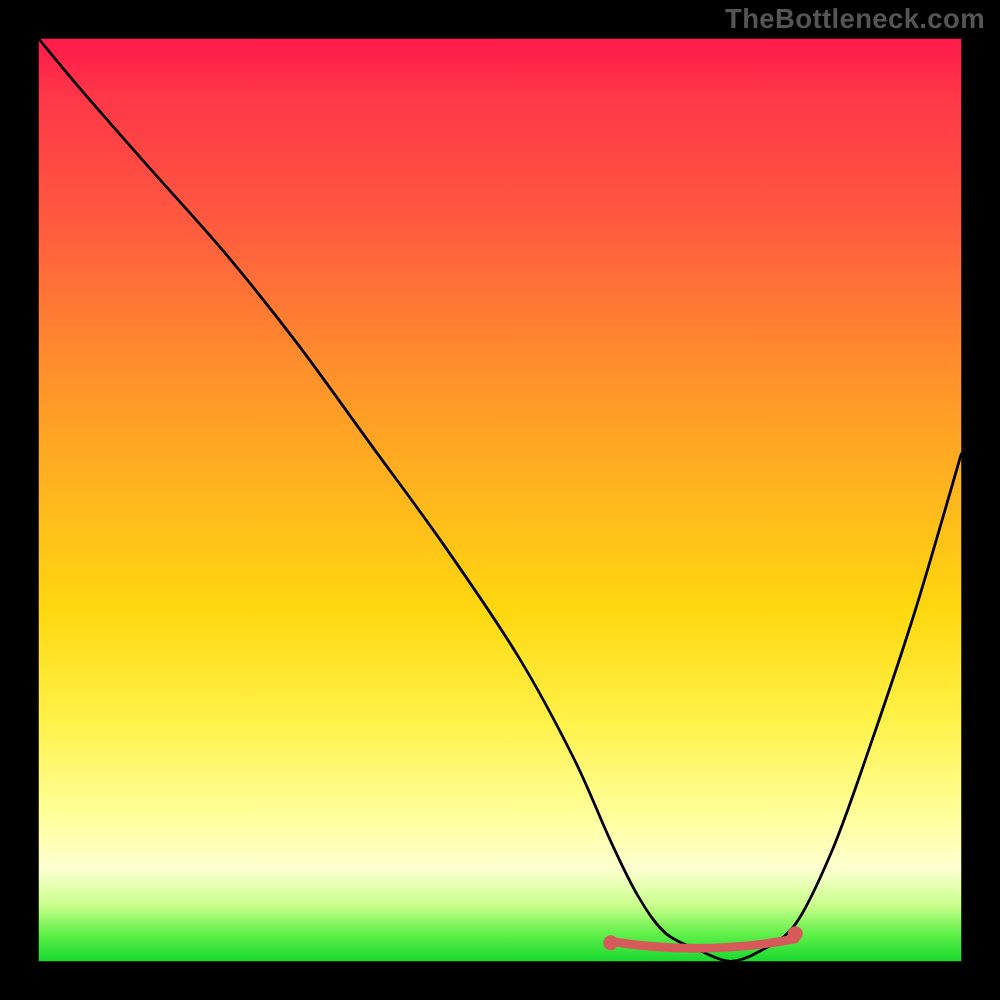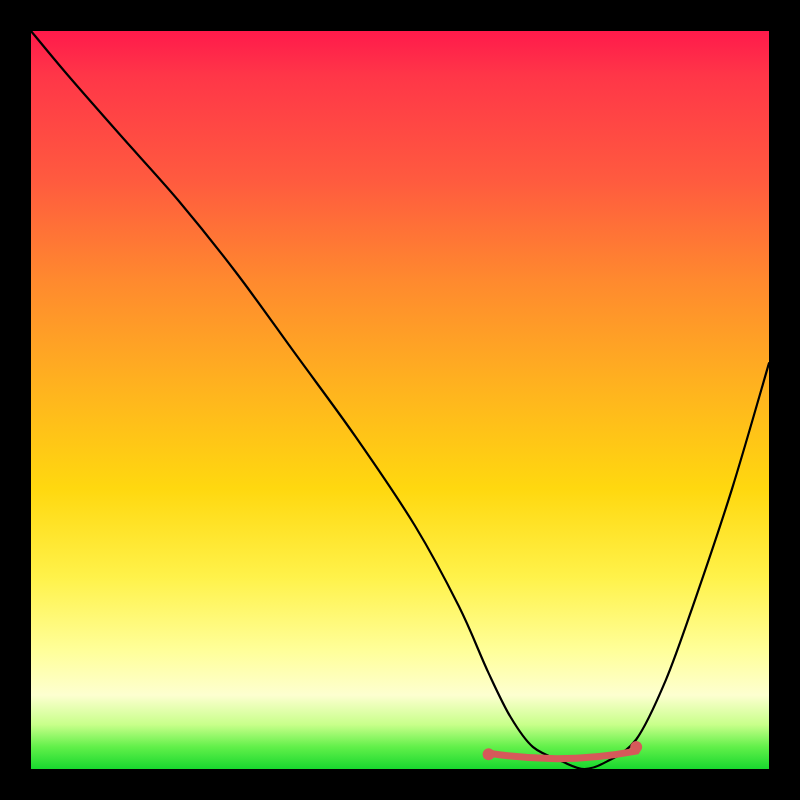--- a/index.html
+++ b/index.html
@@ -72,20 +72,21 @@
   }
   .marker {
     fill: #d65a5a;
   }
 </style>
 </head>
 <body>
 
 <div class="frame">
 
+  <div class="watermark">TheBottleneck.com</div>
 
   <div class="plot-area">
     <svg viewBox="0 0 738 738">
 
       <path id="curve-path" class="curve" d="M 0.0 0.0 C 6.1 7.4, 22.1 27.1, 36.9 44.3 C 51.7 61.5, 70.1 82.4, 88.6 103.3 C 107.0 124.2, 127.9 146.4, 147.6 169.7 C 167.3 193.1, 187.0 217.7, 206.6 243.5 C 226.3 269.4, 246.0 297.7, 265.7 324.7 C 285.4 351.8, 305.0 377.6, 324.7 405.9 C 344.4 434.2, 366.5 466.2, 383.8 494.5 C 401.0 522.8, 415.7 551.0, 428.0 575.6 C 440.3 600.2, 448.9 623.6, 457.6 642.1 C 466.2 660.5, 472.3 674.0, 479.7 686.3 C 487.1 698.6, 493.2 708.5, 501.8 715.9 C 510.5 723.2, 522.8 726.9, 531.4 730.6 C 540.0 734.3, 546.1 738.0, 553.5 738.0 C 560.9 738.0, 567.0 735.5, 575.6 730.6 C 584.3 725.7, 595.3 722.0, 605.2 708.5 C 615.0 695.0, 624.8 672.8, 634.7 649.4 C 644.5 626.1, 653.1 600.2, 664.2 568.3 C 675.3 536.3, 688.8 496.9, 701.1 457.6 C 713.4 418.2, 731.9 353.0, 738.0 332.1"></path>
 
       <path id="flat-path" class="flat-seg" d="M 457.6 722.1 Q 531.4 734.1 605.2 720.1"></path>
 
       <circle id="marker-left" class="marker" r="6" cx="457.6" cy="723.2"></circle>
       <circle id="marker-right" class="marker" r="6" cx="605.2" cy="715.9"></circle>

